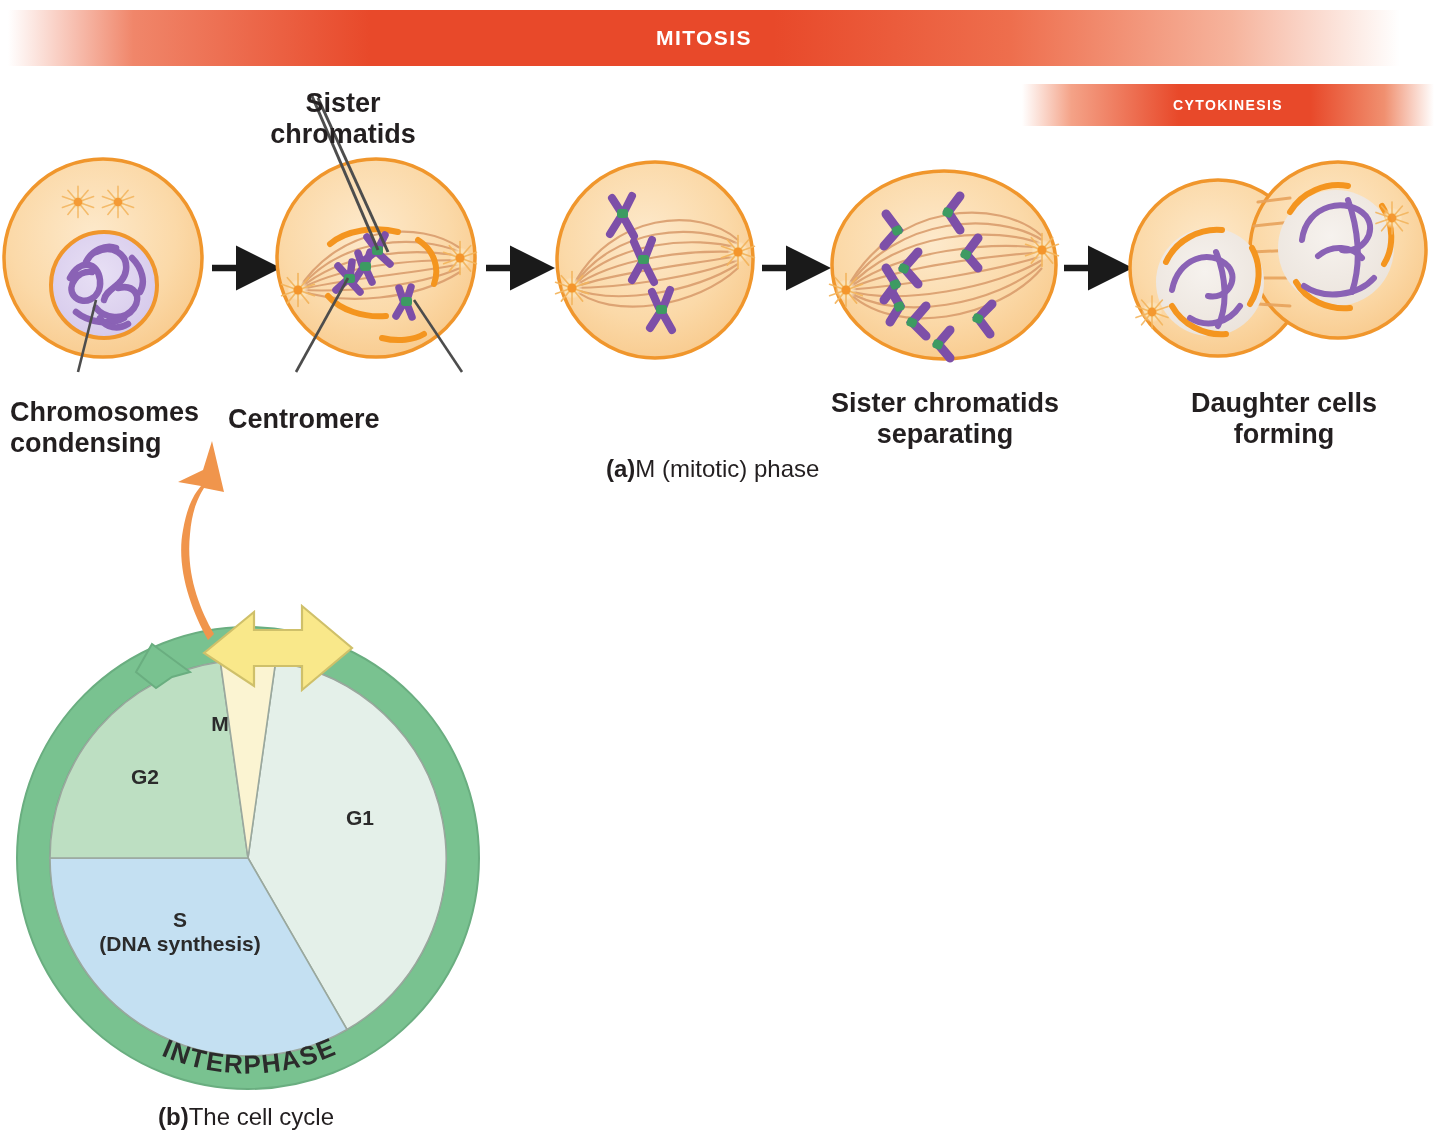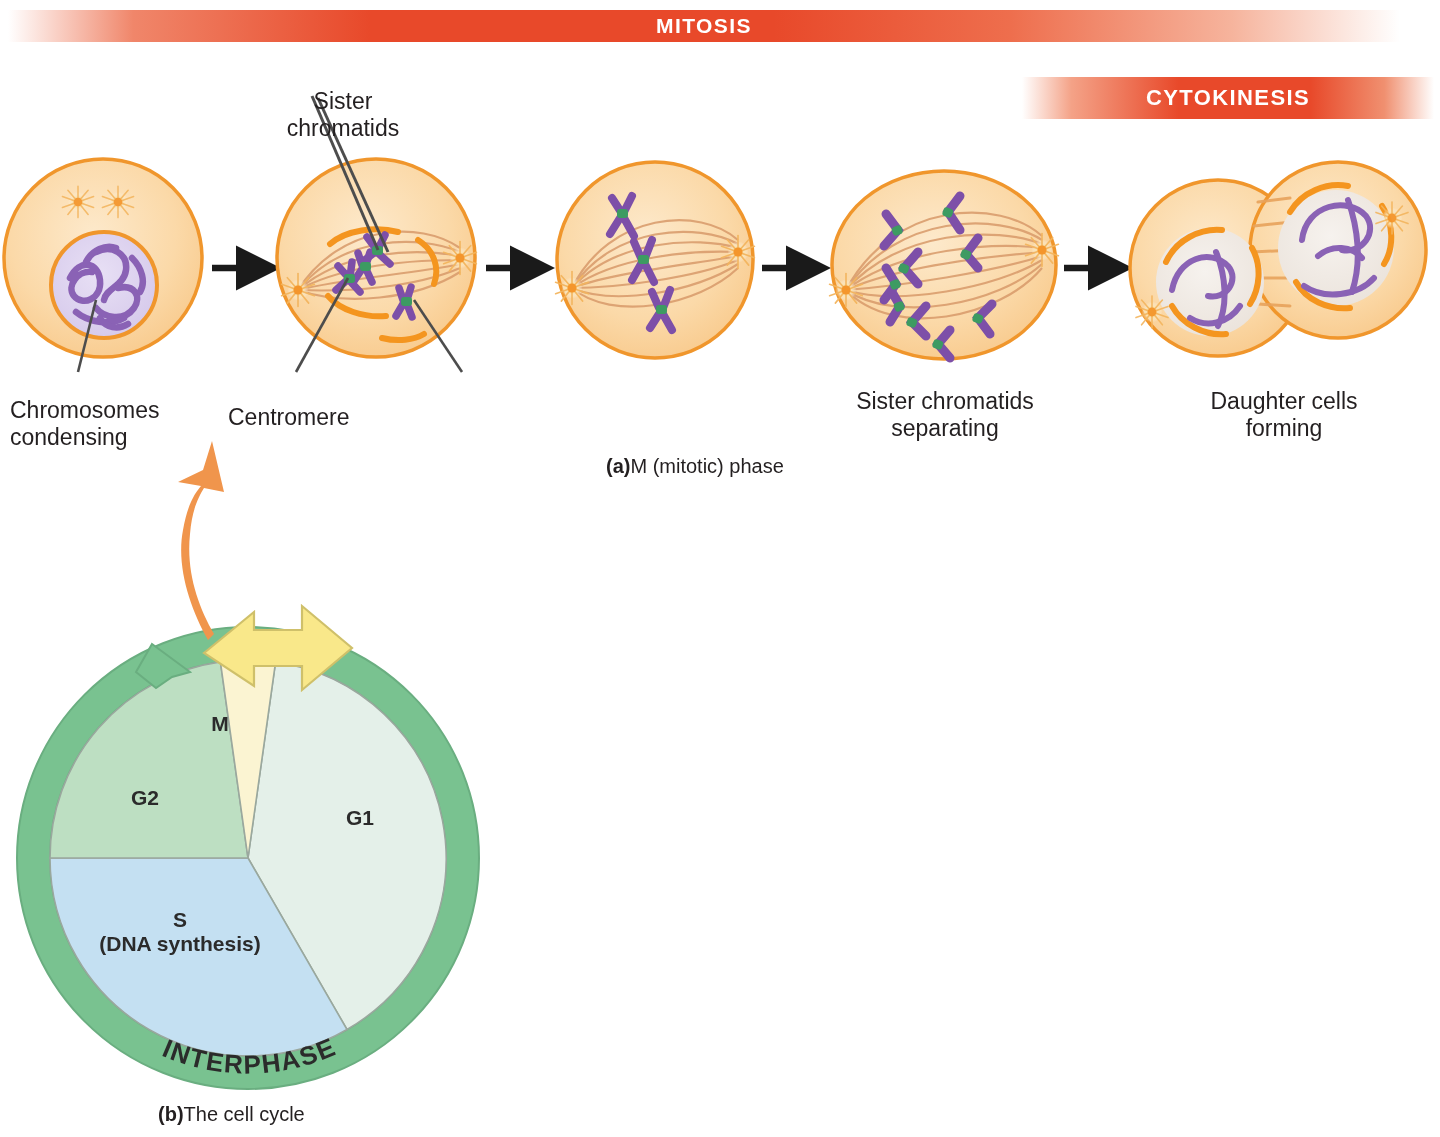--- a/index.html
+++ b/index.html
@@ -21,49 +21,49 @@
     display: flex;
     align-items: center;
     justify-content: center;
     color: #ffffff;
     font-weight: bold;
     letter-spacing: 1.4px;
   }
   .banner-text { position: relative; z-index: 2; }
 
   #banner-mitosis {
-    left: 8px; top: 10px; width: 1392px; height: 32px;
+    left: 8px; top: 10px; width: 1392px; height: 56px;
     font-size: 21px;
     background: linear-gradient(to right,
       #ffffff 0%, #f0866a 9%, #e8492a 26%, #e8492a 55%,
       #ee6e4d 72%, #f6b49d 88%, #ffffff 100%);
   }
   #banner-cytokinesis {
-    left: 1022px; top: 77px; width: 412px; height: 42px;
-    font-size: 22px;
+    left: 1022px; top: 84px; width: 412px; height: 42px;
+    font-size: 14px;
     background: linear-gradient(to right,
       #ffffff 0%, #f4a287 12%, #e8492a 38%, #e8492a 70%,
       #f09070 88%, #ffffff 100%);
   }
 
   
   .lbl {
     position: absolute;
-    font-weight: normal;
-    font-size: 23px;
+    font-weight: bold;
+    font-size: 27px;
     line-height: 1.16;
     color: #231f20;
     white-space: pre-line;
   }
   .lbl.center { text-align: center; }
   .lbl.left { text-align: left; }
 
   .caption {
     position: absolute;
-    font-size: 20px;
+    font-size: 24px;
     color: #231f20;
   }
   .caption b { font-weight: bold; }
 
   
   .wheel-lbl {
     position: absolute;
     font-weight: bold;
     font-size: 21px;
     color: #2b2b2b;
@@ -386,17 +386,17 @@
 
   <div class="caption" style="left:158px; top:1103px;">
     <b>(b)</b><span>The cell cycle</span>
   </div>
 
   <div class="wheel-lbl" style="left:330px; top:806px; width:60px;">G1</div>
 
   <div class="wheel-lbl" style="left:70px; top:908px; width:220px;">S
 (DNA synthesis)</div>
 
-  <div class="wheel-lbl" style="left:110px; top:786px; width:70px;">G2</div>
+  <div class="wheel-lbl" style="left:110px; top:765px; width:70px;">G2</div>
 
   <div class="wheel-lbl" style="left:200px; top:712px; width:40px;">M</div>
 
 </div>
 
 </body></html>

